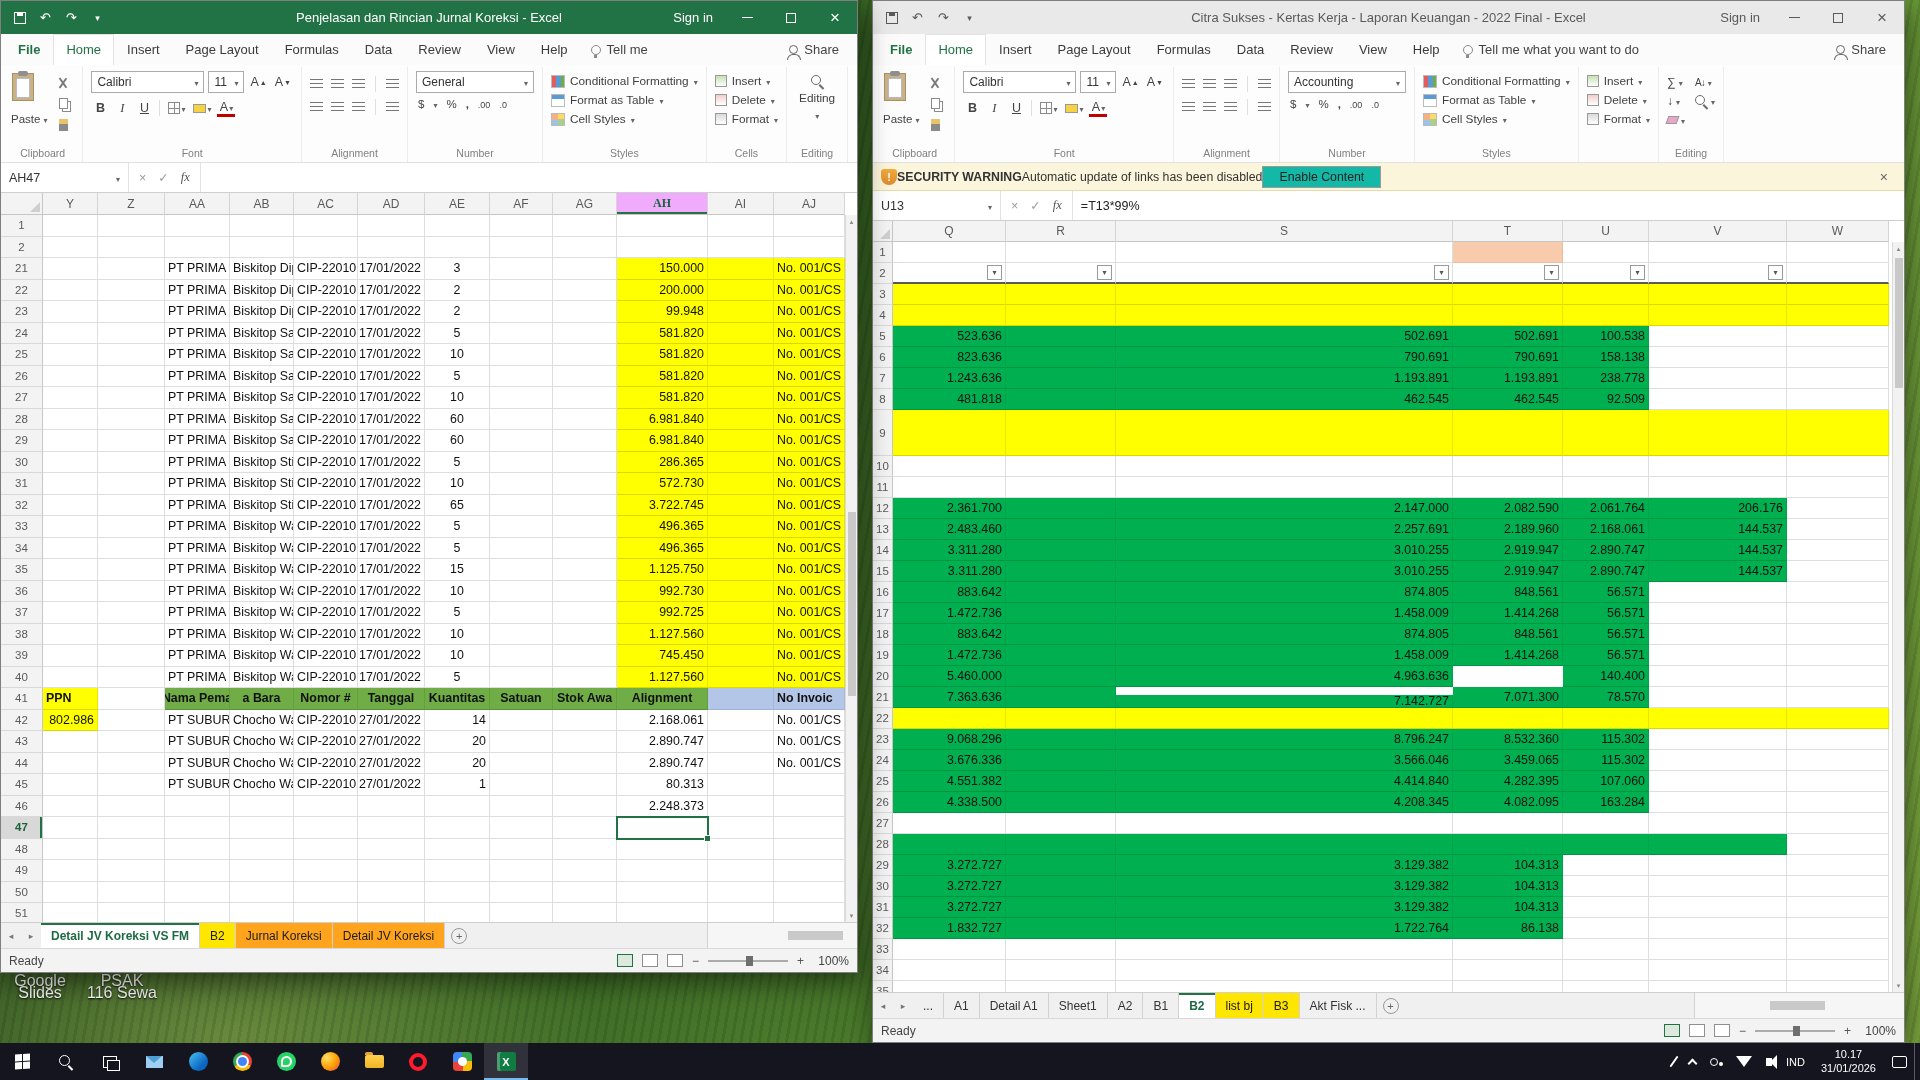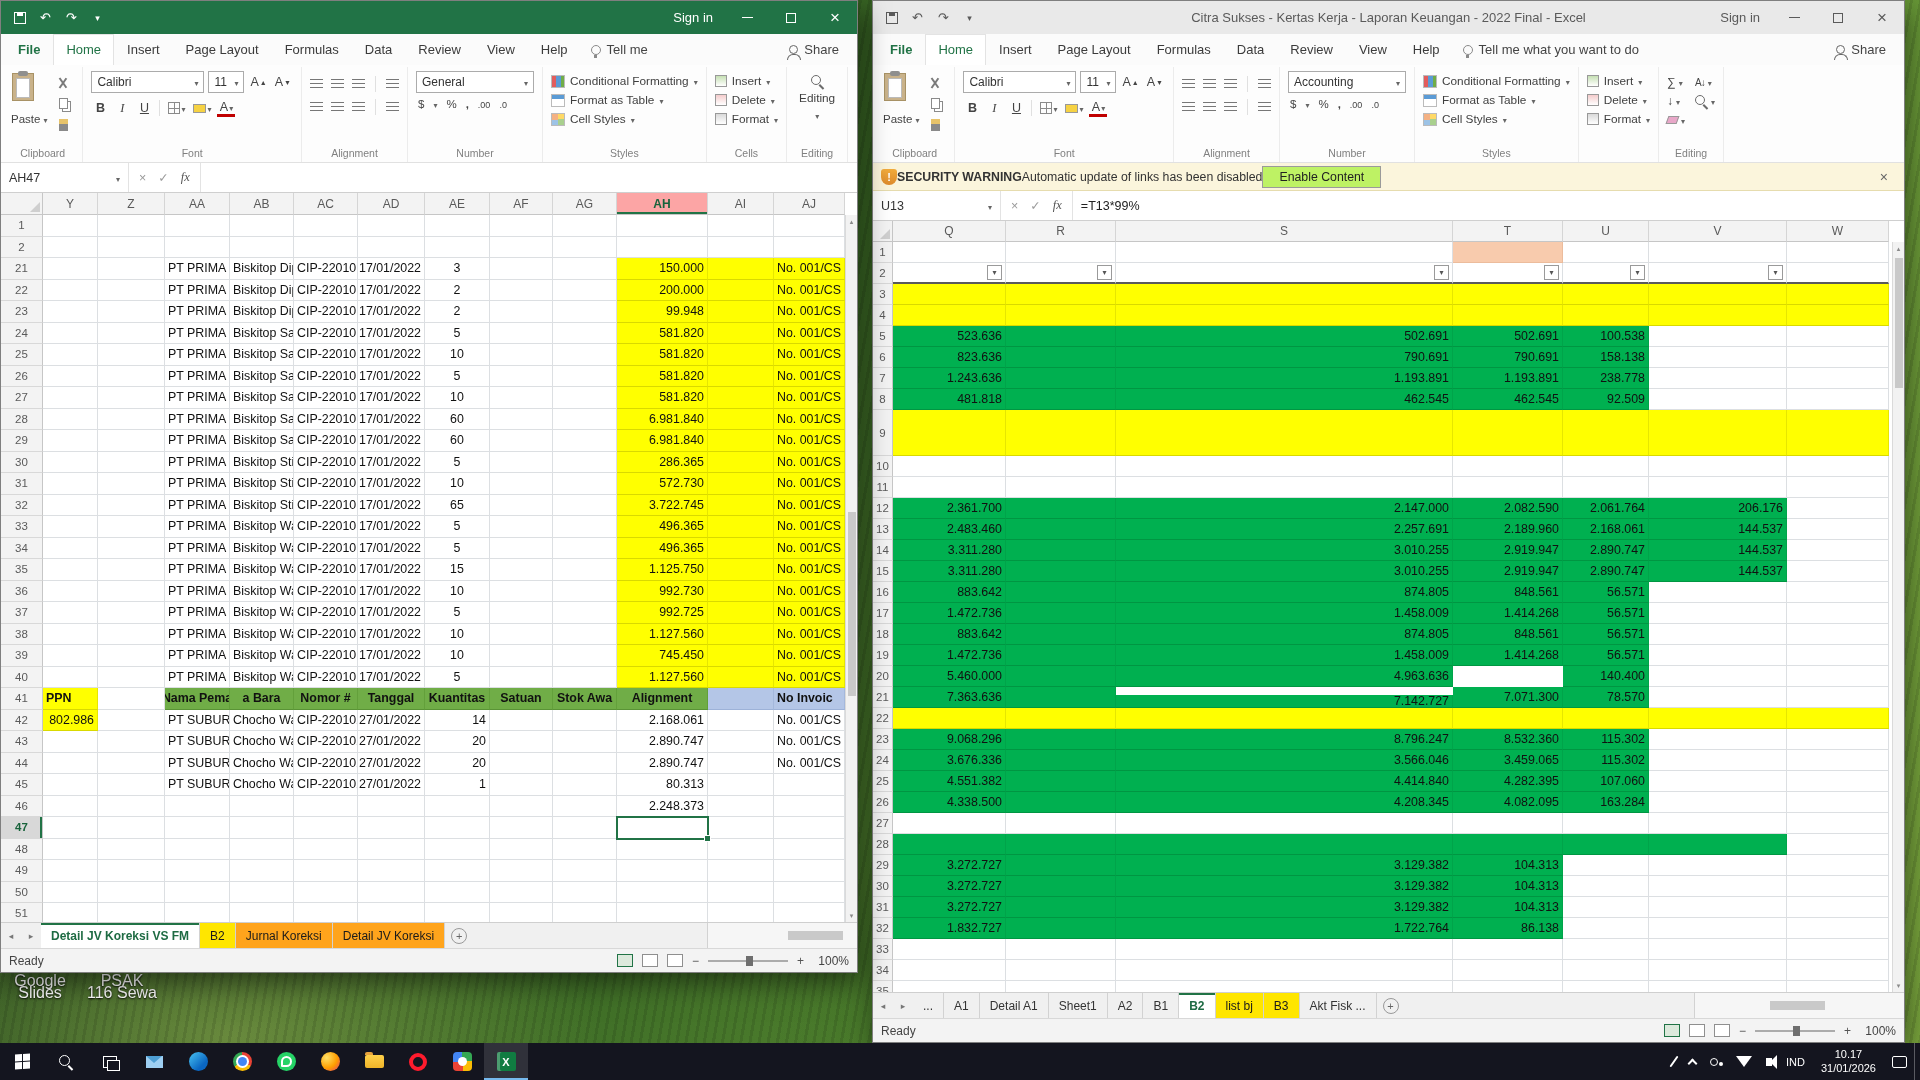--- a/index.html
+++ b/index.html
@@ -116,41 +116,41 @@
 .gl-sum:after{content:"\2211";}
 .gl-filldown:after{content:"\2193";}
 .eraser{width:11px;height:8px;background:#E8A7C8;border:1px solid #999;transform:skewX(-20deg);}
 .gl-sort:after{content:"A\2193";font-size:10px;letter-spacing:-1px;}
 
 
 .secbar{flex:0 0 28px;display:flex;align-items:center;padding:0 8px;background:#FBF5DC;border-bottom:1px solid #E6DCAE;font-size:12.3px;color:#333;}
 .shield{width:16px;height:16px;border-radius:3px 3px 8px 8px;background:linear-gradient(#F2AC3C,#DD8A2B);color:#fff;font-weight:bold;display:flex;align-items:center;justify-content:center;}
 .shield:after{content:"!";font-size:11px;}
 .seclabel{font-weight:bold;}
-.enable{border:1px solid #9a9a9a;background:#bef264;padding:3px 16px;color:#222;}
+.enable{border:1px solid #9a9a9a;background:#14b8a6;padding:3px 16px;color:#222;}
 .secx{margin-left:auto;color:#666;padding:0 8px;}
 .secx:after{content:"\00D7";font-size:14px;}
 
 
 .fbar{flex:0 0 30px;display:flex;align-items:stretch;background:#fff;border-bottom:1px solid #CFCFCF;}
 .namebox{width:128px;display:flex;align-items:center;gap:4px;padding:0 8px;font-size:12.5px;color:#333;border-right:1px solid #E3E3E3;}
 .namebox .dd{margin-left:auto;}
 .fxbtns{display:flex;align-items:center;gap:12px;padding:0 10px;color:#9a9a9a;border-right:1px solid #E3E3E3;font-size:12.5px;}
 .gl-x:after{content:"\00D7";}
 .gl-check:after{content:"\2713";}
 .fx:after{content:"fx";font-style:italic;font-family:"Liberation Serif",serif;color:#555;}
 .finput{flex:1;display:flex;align-items:center;padding:0 8px;font-size:12.5px;color:#222;}
 
 
 .sheet{flex:1;position:relative;overflow:hidden;background:#fff;}
 .shrow{display:flex;}
 .corner{background:#F3F3F3;border-right:1px solid #C6C6C6;border-bottom:1px solid #C6C6C6;position:relative;}
 .corner:after{content:"";position:absolute;right:2px;bottom:2px;border-left:10px solid transparent;border-bottom:10px solid #CFCFCF;}
 .ch{background:#F3F3F3;border-right:1px solid #D5D5D5;border-bottom:1px solid #C6C6C6;display:flex;align-items:center;justify-content:center;font-size:12px;color:#5a5a5a;}
-.ch.sel{background:#fca5a5;color:#18633B;font-weight:bold;box-shadow:inset 0 -2px 0 #217346;}
+.ch.sel{background:#f0abfc;color:#18633B;font-weight:bold;box-shadow:inset 0 -2px 0 #217346;font-family:Liberation Serif, serif;}
 .srow{display:flex;}
 .rh{background:#F3F3F3;border-right:1px solid #C6C6C6;border-bottom:1px solid #D8D8D8;display:flex;align-items:center;justify-content:center;font-size:11.5px;color:#5a5a5a;flex:0 0 auto;}
 .rh.sel{background:#D8D8D8;color:#18633B;font-weight:bold;box-shadow:inset -2px 0 0 #217346;}
 .c{border-right:1px solid #DCDFE2;border-bottom:1px solid #DCDFE2;font-size:12.4px;color:#111;display:flex;align-items:center;padding:0 3px;overflow:hidden;white-space:nowrap;flex:0 0 auto;}
 .c.tr{justify-content:flex-end;}
 .c.tc{justify-content:center;}
 .c.b{font-weight:bold;}
 .c.y{background:#FFFF00;border-right-color:#E6E600;border-bottom-color:#D9D900;}
 .c.g{background:#00B050;border-right-color:#00A44A;border-bottom-color:#009642;}
 .c.hg{background:#70AD47;border-right-color:#63A03B;border-bottom-color:#5A9336;}
@@ -248,20 +248,21 @@
 <div class="win" id="winL">
   <div class="titlebar">
     <div class="qat">
       <div class="qbtn">
           <i class="icon-save"></i>
         </div>
       <div class="qbtn gl-undo"></div>
       <div class="qbtn gl-redo"></div>
       <div class="qbtn gl-dd"></div>
     </div>
+    <div class="ttitle">Penjelasan dan Rincian Jurnal Koreksi - Excel</div>
     <div class="signin">Sign in</div>
     <div class="caps">
       <div class="cap">
           <i class="minbar"></i>
         </div>
       <div class="cap">
           <i class="maxo"></i>
         </div>
       <div class="cap close"></div>
     </div>

